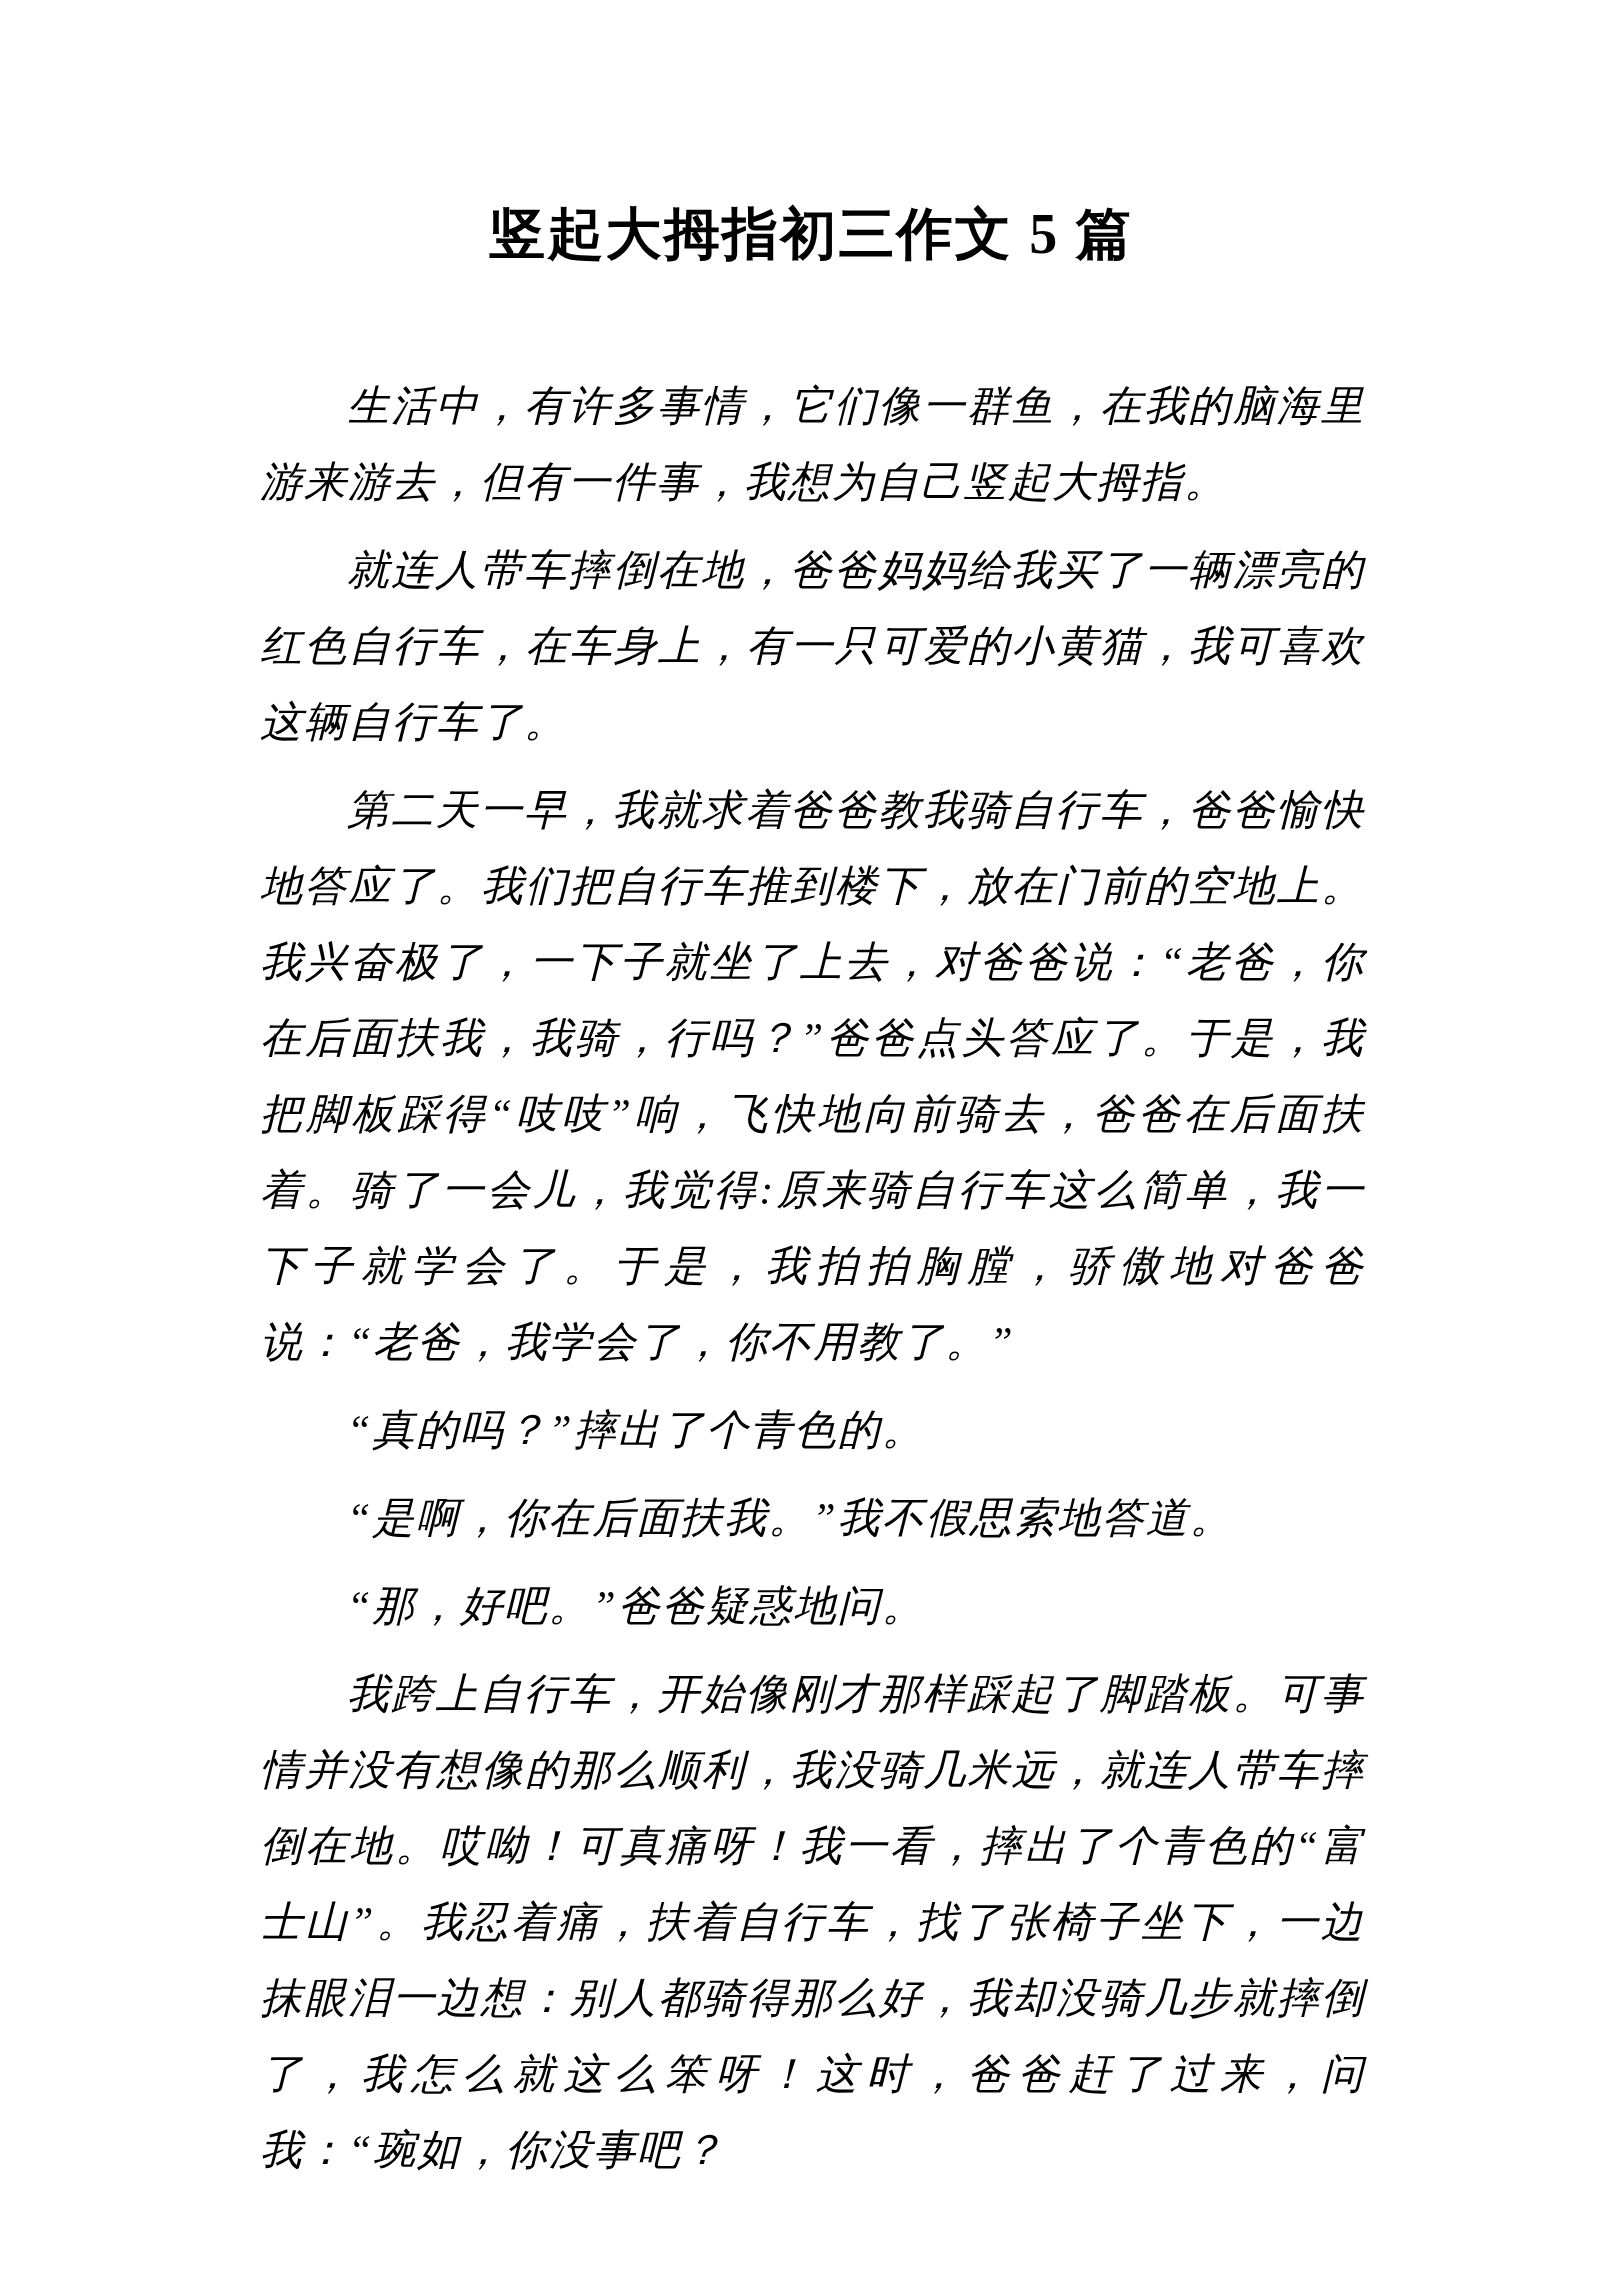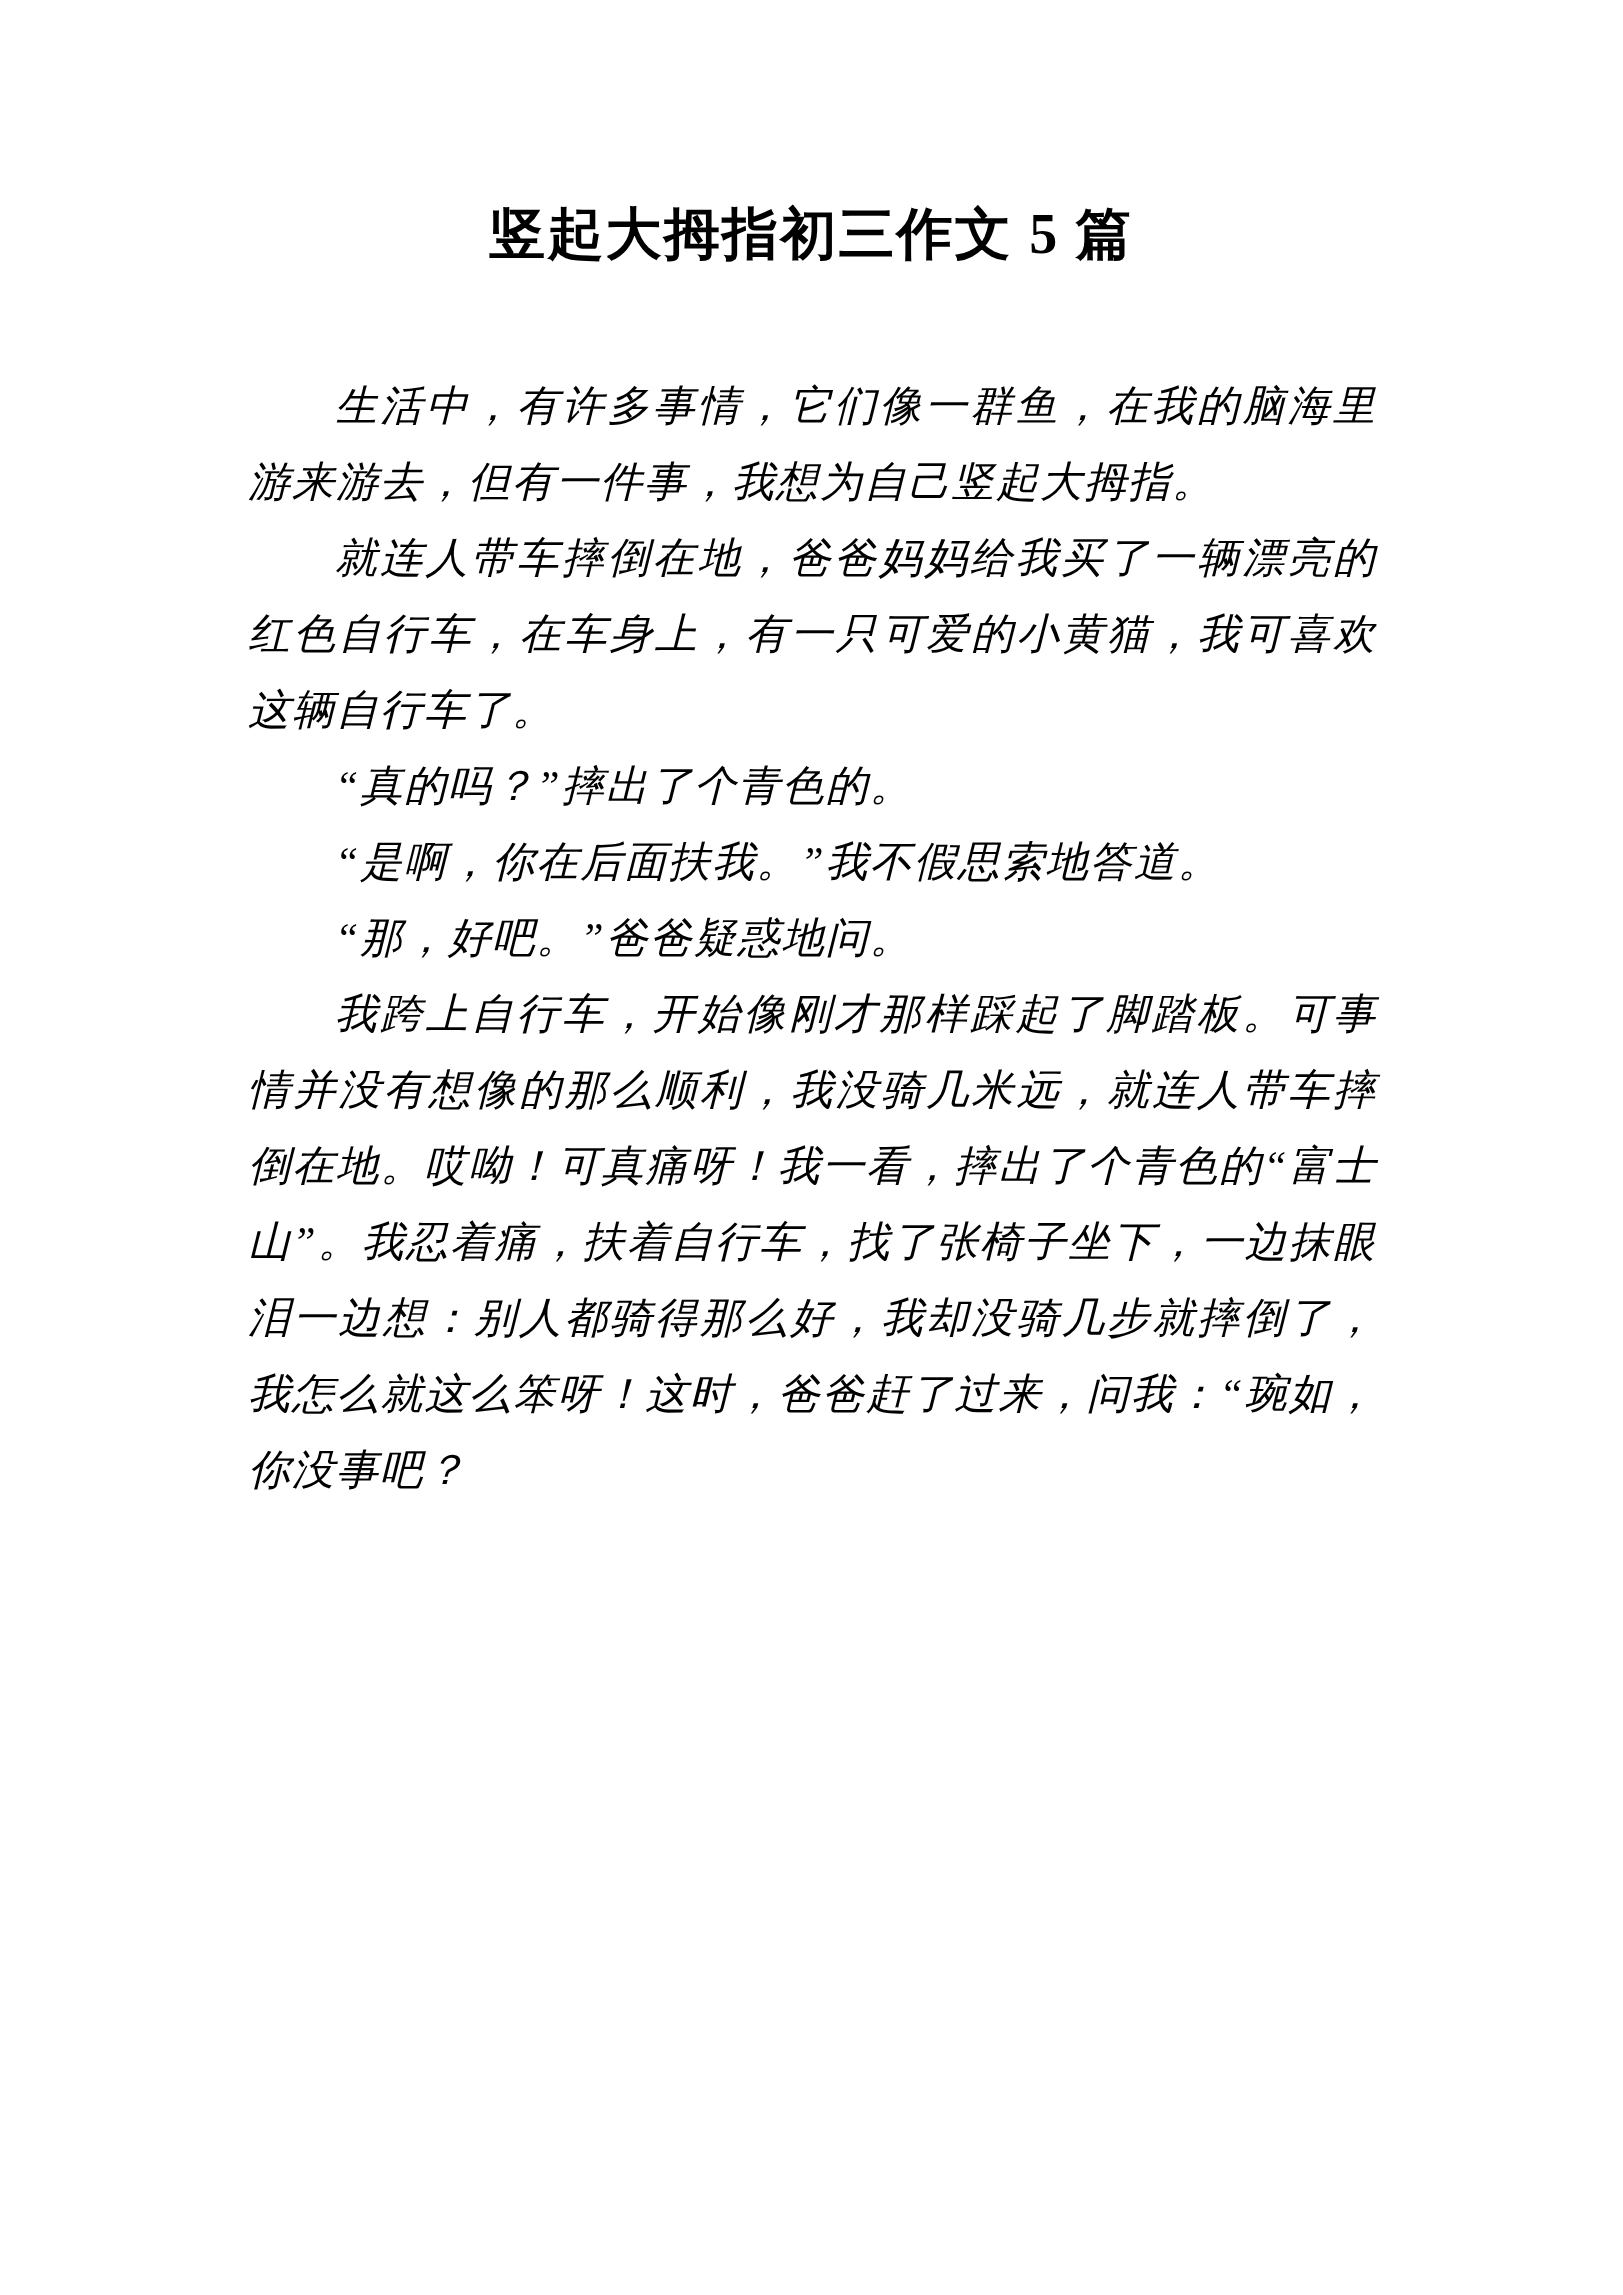--- a/index.html
+++ b/index.html
@@ -31,33 +31,34 @@
     margin: 94px 246px 0 248px;
     font-family: "Liberation Serif", "DejaVu Serif", serif;
     font-style: italic; 
     font-size: 42px;
     line-height: 76px;
     letter-spacing: 2px;
     color: #000000;
     text-align: justify;
   }
   .essay-body p {
-    margin: 0;
+    margin: 12px;
     padding: 0;
     text-indent: 87px; 
   }
 </style>
 </head>
 <body>
 
 <div class="page">
   <h1 class="doc-title">竖起大拇指初三作文 5 篇</h1>
 
   <div class="essay-body">
     <p>生活中，有许多事情，它们像一群鱼，在我的脑海里游来游去，但有一件事，我想为自己竖起大拇指。</p>
     <p>就连人带车摔倒在地，爸爸妈妈给我买了一辆漂亮的红色自行车，在车身上，有一只可爱的小黄猫，我可喜欢这辆自行车了。</p>
+    <p>第二天一早，我就求着爸爸教我骑自行车，爸爸愉快地答应了。我们把自行车推到楼下，放在门前的空地上。我兴奋极了，一下子就坐了上去，对爸爸说：“老爸，你在后面扶我，我骑，行吗？”爸爸点头答应了。于是，我把脚板踩得“吱吱”响，飞快地向前骑去，爸爸在后面扶着。骑了一会儿，我觉得:原来骑自行车这么简单，我一下子就学会了。于是，我拍拍胸膛，骄傲地对爸爸说：“老爸，我学会了，你不用教了。”</p>
     <p>“真的吗？”摔出了个青色的。</p>
     <p>“是啊，你在后面扶我。”我不假思索地答道。</p>
     <p>“那，好吧。”爸爸疑惑地问。</p>
     <p>我跨上自行车，开始像刚才那样踩起了脚踏板。可事情并没有想像的那么顺利，我没骑几米远，就连人带车摔倒在地。哎呦！可真痛呀！我一看，摔出了个青色的“富士山”。我忍着痛，扶着自行车，找了张椅子坐下，一边抹眼泪一边想：别人都骑得那么好，我却没骑几步就摔倒了，我怎么就这么笨呀！这时，爸爸赶了过来，问我：“琬如，你没事吧？</p>
   </div>
 </div>
 
 
 </body></html>

